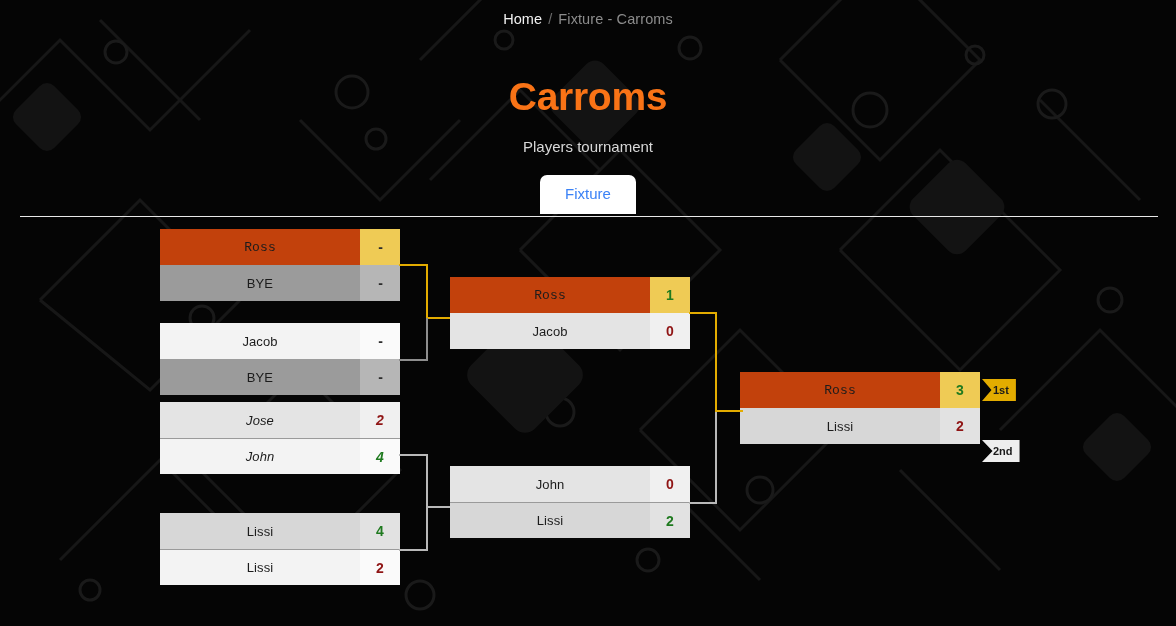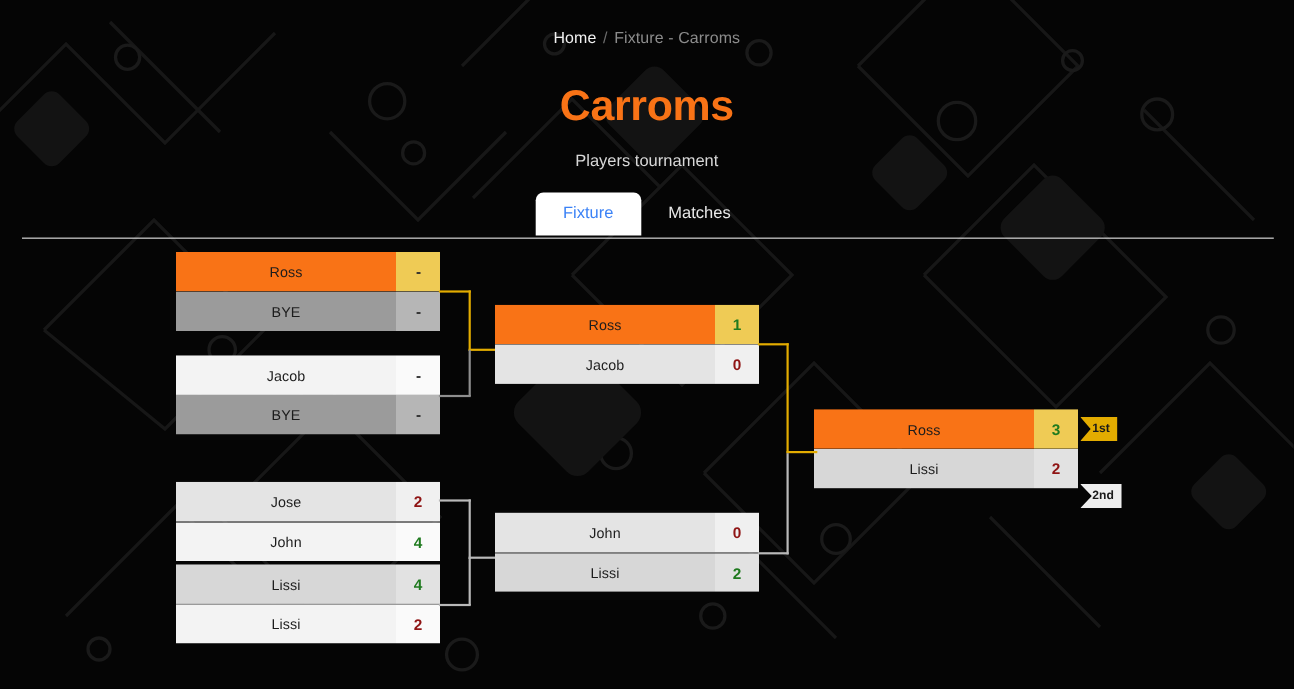--- a/index.html
+++ b/index.html
@@ -25,21 +25,21 @@
   
   .page {
     position: relative;
     z-index: 2;
     width: 1176px;
     height: 626px;
   }
 
   .breadcrumb {
     position: absolute;
-    top: 27px;
+    top: 11px;
     left: 0;
     width: 1176px;
     text-align: center;
     font-size: 14.5px;
     color: #8a8a8a;
     letter-spacing: .1px;
     white-space: nowrap;
   }
   .breadcrumb .crumb-home { color: #f2f2f2; }
   .breadcrumb .crumb-sep { color: #6d6d6d; margin: 0 6px; }
@@ -134,21 +134,21 @@
     width: 40px;
     flex: 0 0 40px;
     display: flex;
     align-items: center;
     justify-content: center;
     font-size: 14px;
     font-weight: bold;
   }
 
   
-  .row.gold      .name  { background: #f97316; }
+  .row.gold      .name  { background: #c2410c; font-family: Liberation Mono, monospace; }
   .row.gold      .score { background: #EFCB55; }
   .row.bye       .name  { background: #9b9b9b; }
   .row.bye       .score { background: #b6b6b6; }
   .row.lightest  .name  { background: #f3f3f3; }
   .row.lightest  .score { background: #fafafa; }
   .row.light     .name  { background: #e4e4e4; }
   .row.light     .score { background: #f0f0f0; }
   .row.medium    .name  { background: #d7d7d7; }
   .row.medium    .score { background: #e2e2e2; }
 
@@ -239,21 +239,20 @@
 
   <div class="breadcrumb">
     <span class="crumb-home">Home</span><span class="crumb-sep">/</span><span class="crumb-current">Fixture - Carroms</span>
   </div>
 
   <div class="page-title">Carroms</div>
   <div class="page-subtitle">Players tournament</div>
 
   <div class="tabs">
     <div class="tab active">Fixture</div>
-    <div class="tab">Matches</div>
   </div>
 
   <div class="divider"></div>
 
   <div class="bracket">
 
     <div class="conn gold" style="left:399px; top:264px; width:29px; height:2px;"></div>
     <div class="conn gold" style="left:426px; top:264px; width:2px; height:55px;"></div>
     <div class="conn gold" style="left:426px; top:317px; width:24px; height:2px;"></div>
 
@@ -289,21 +288,21 @@
       <div class="row lightest">
         <div class="name">Jacob</div>
         <div class="score dash">-</div>
       </div>
       <div class="row bye">
         <div class="name">BYE</div>
         <div class="score dash">-</div>
       </div>
     </div>
 
-    <div class="match" style="left:160px; top:438px;">
+    <div class="match" style="left:160px; top:402px;font-style:italic;">
       <div class="row light">
         <div class="name">Jose</div>
         <div class="score lose">2</div>
       </div>
       <div class="row lightest sep">
         <div class="name">John</div>
         <div class="score win">4</div>
       </div>
     </div>
 

